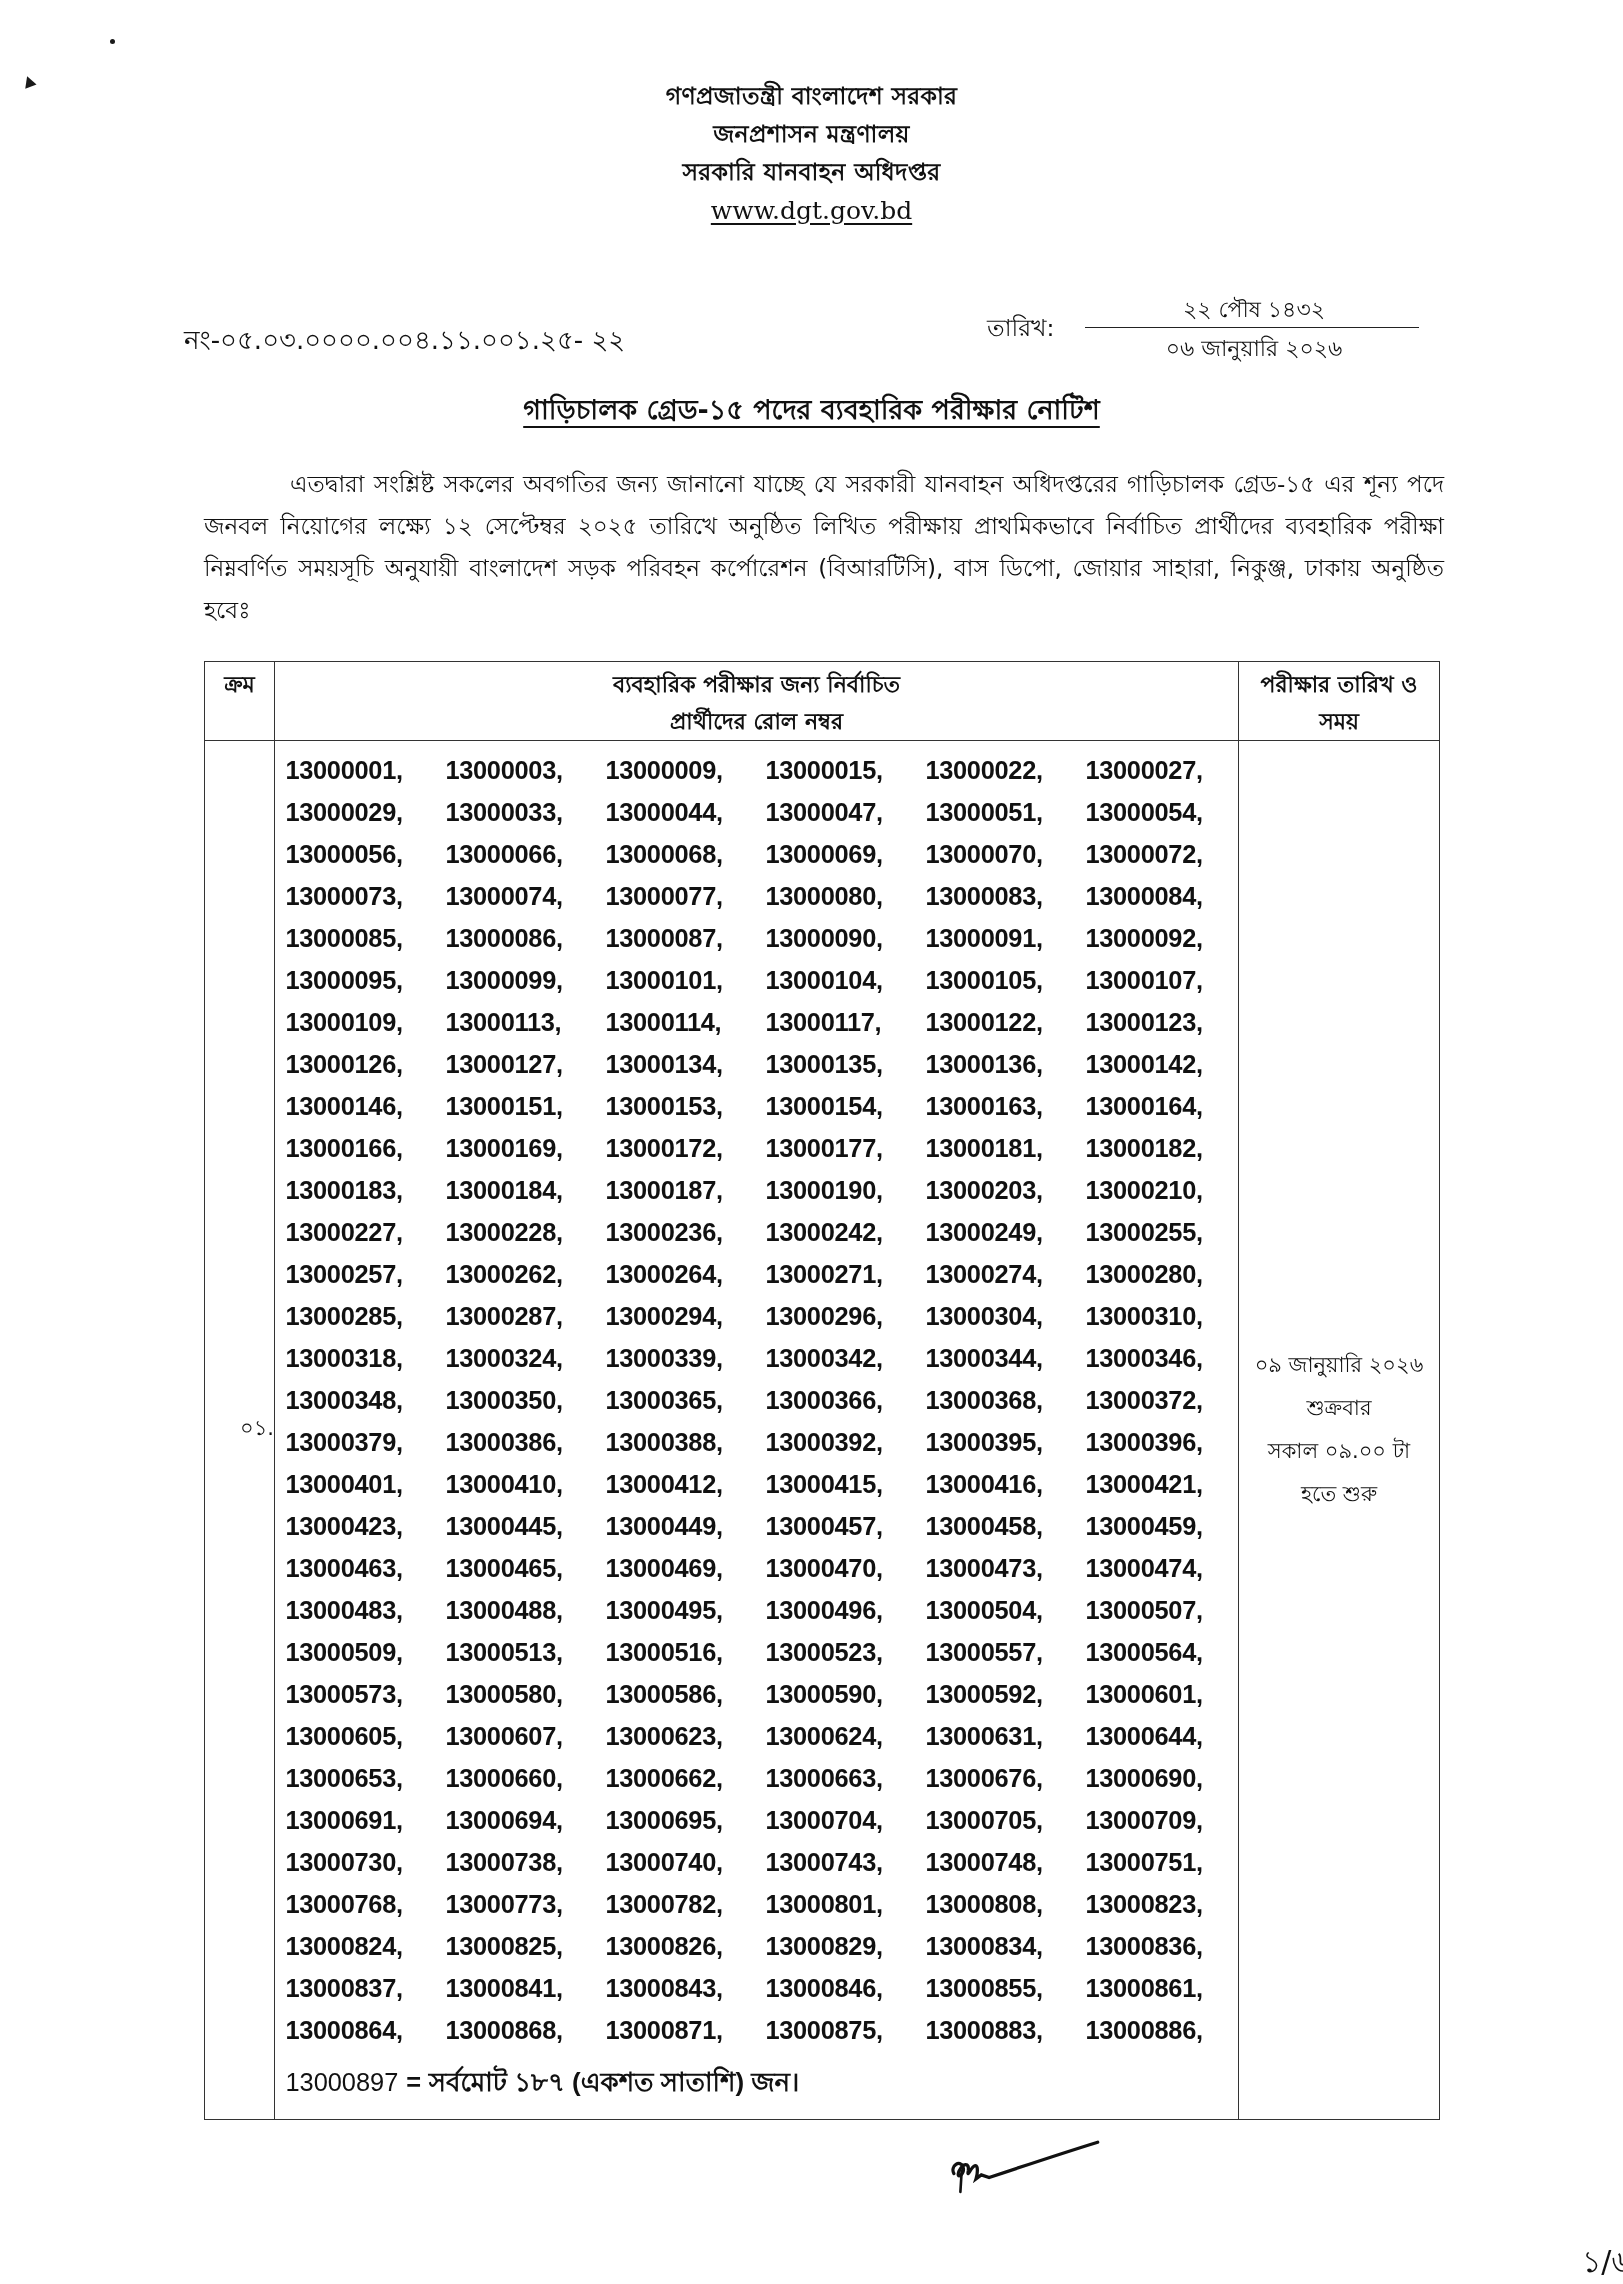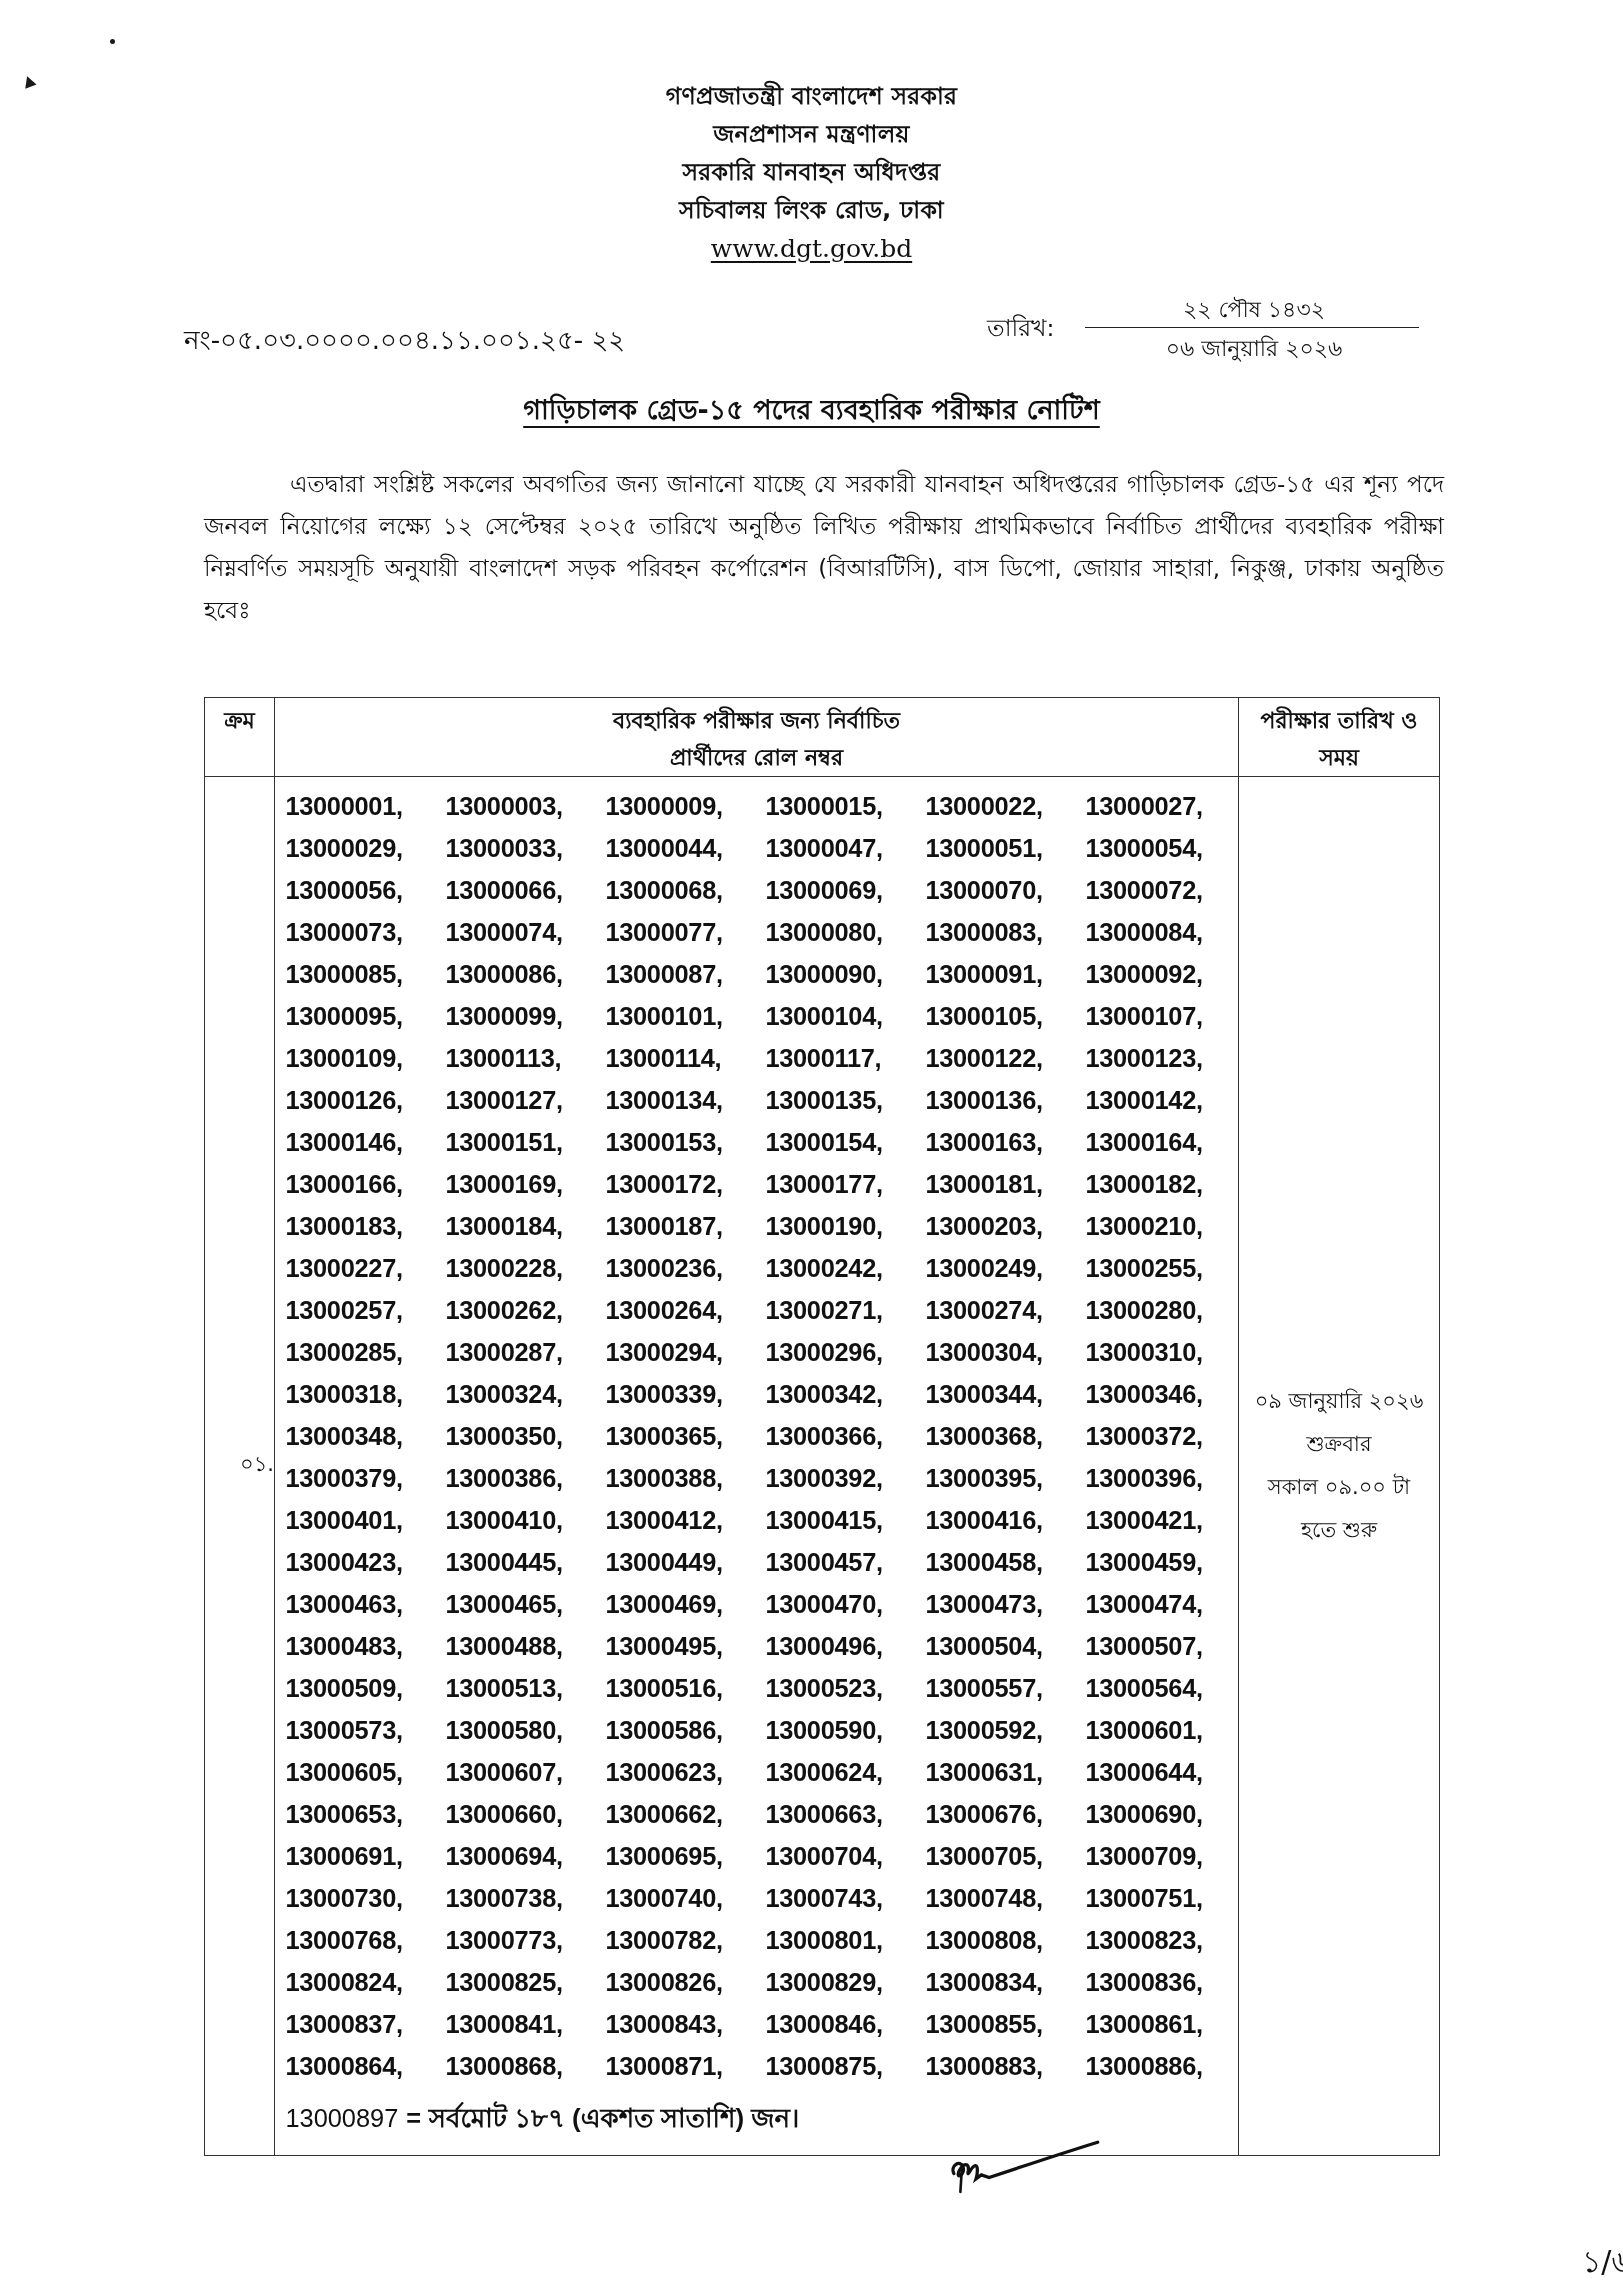--- a/index.html
+++ b/index.html
@@ -24,21 +24,21 @@
     .date-rule { position: absolute; left: 98px; top: 35px; width: 334px; border-top: 1.3px solid #222; }
     .date-bottom { top: 39px; }
 
     .title { position: absolute; left: 0; top: 389px; width: 100%; text-align: center; }
     .title span { font-size: 27px; font-weight: bold; text-decoration: underline; text-decoration-thickness: 2px; text-underline-offset: 6.5px; }
 
     .para { position: absolute; left: 204px; top: 463px; width: 1240px; font-size: 23px; line-height: 42px; text-align: justify; text-indent: 86px; }
 
     table.roll-table {
       position: absolute; left: 204px; top: 661px; width: 1236px;
-      border-collapse: collapse; table-layout: fixed; margin-top: 36px;
+      border-collapse: collapse; table-layout: fixed;
     }
     table.roll-table td, table.roll-table th { border: 1.3px solid #333; vertical-align: top; padding: 0; }
     th { font-weight: bold; font-size: 22px; line-height: 37px; text-align: center; padding-top: 3.9px !important; }
     col.c1 { width: 70px; } col.c2 { width: 964px; } col.c3 { width: 201px; }
     .serial { text-align: right; vertical-align: middle !important; font-size: 21px; }
     .rolls { padding: 7.8px 0 15.7px 10.4px !important; }
     .roll-grid { display: grid; grid-template-columns: repeat(6, 160px); row-gap: 0; font-weight: bold; }
     .roll { font-family: "Liberation Sans", sans-serif; font-size: 25.4px; line-height: 42px; letter-spacing: -0.3px; }
     .last-line { font-family: "Liberation Sans", sans-serif; font-size: 25.4px; line-height: 42px; margin-top: 10.4px; }
     .last-line .eq { font-weight: bold; margin: 0 7.8px; }
@@ -51,21 +51,20 @@
 </head>
 <body>
 
 <div class="speck speck1"></div>
 <div class="speck speck2"></div>
 
 <div class="header-block">
   <div class="header-line">গণপ্রজাতন্ত্রী বাংলাদেশ সরকার</div>
   <div class="header-line">জনপ্রশাসন মন্ত্রণালয়</div>
   <div class="header-line">সরকারি যানবাহন অধিদপ্তর</div>
-  <div class="header-line">সচিবালয় লিংক রোড, ঢাকা</div>
   <div class="header-url">www.dgt.gov.bd</div>
 </div>
 
 <div class="memo-no">নং-০৫.০৩.০০০০.০০৪.১১.০০১.২৫- ২২</div>
 
 <div class="date-block">
   <span class="date-label">তারিখ:</span>
   <span class="date-top">২২ পৌষ ১৪৩২</span>
   <div class="date-rule"></div>
   <span class="date-bottom">০৬ জানুয়ারি ২০২৬</span>

